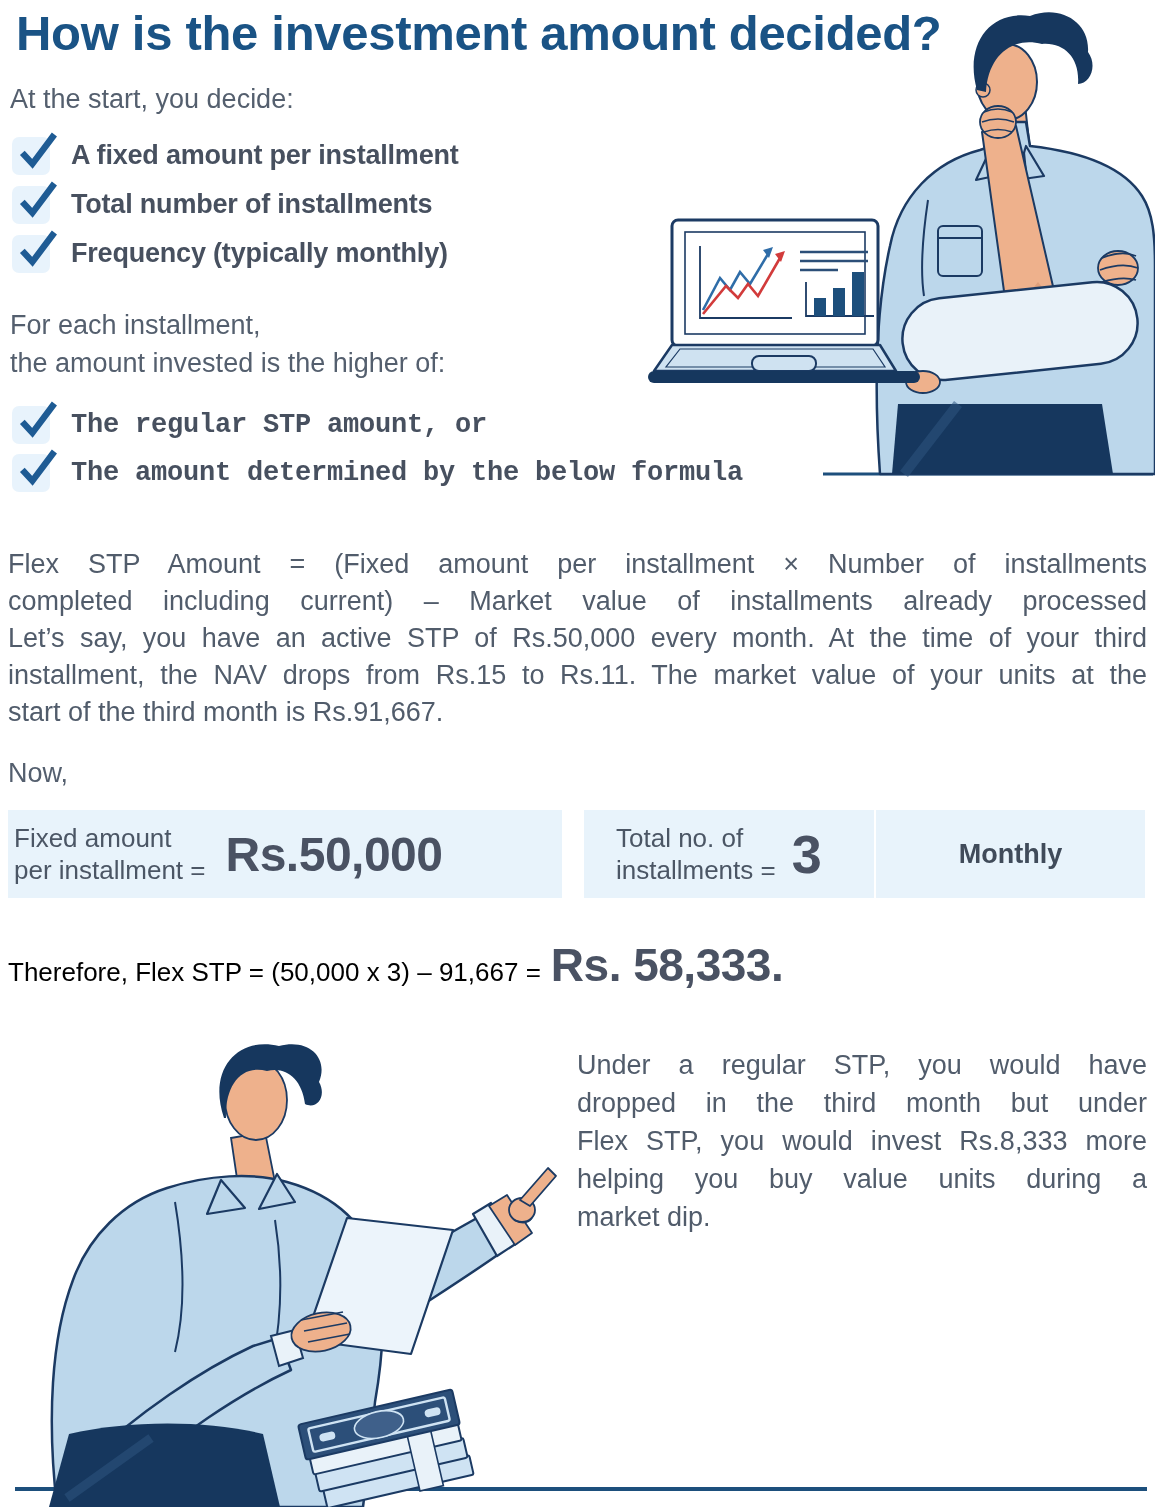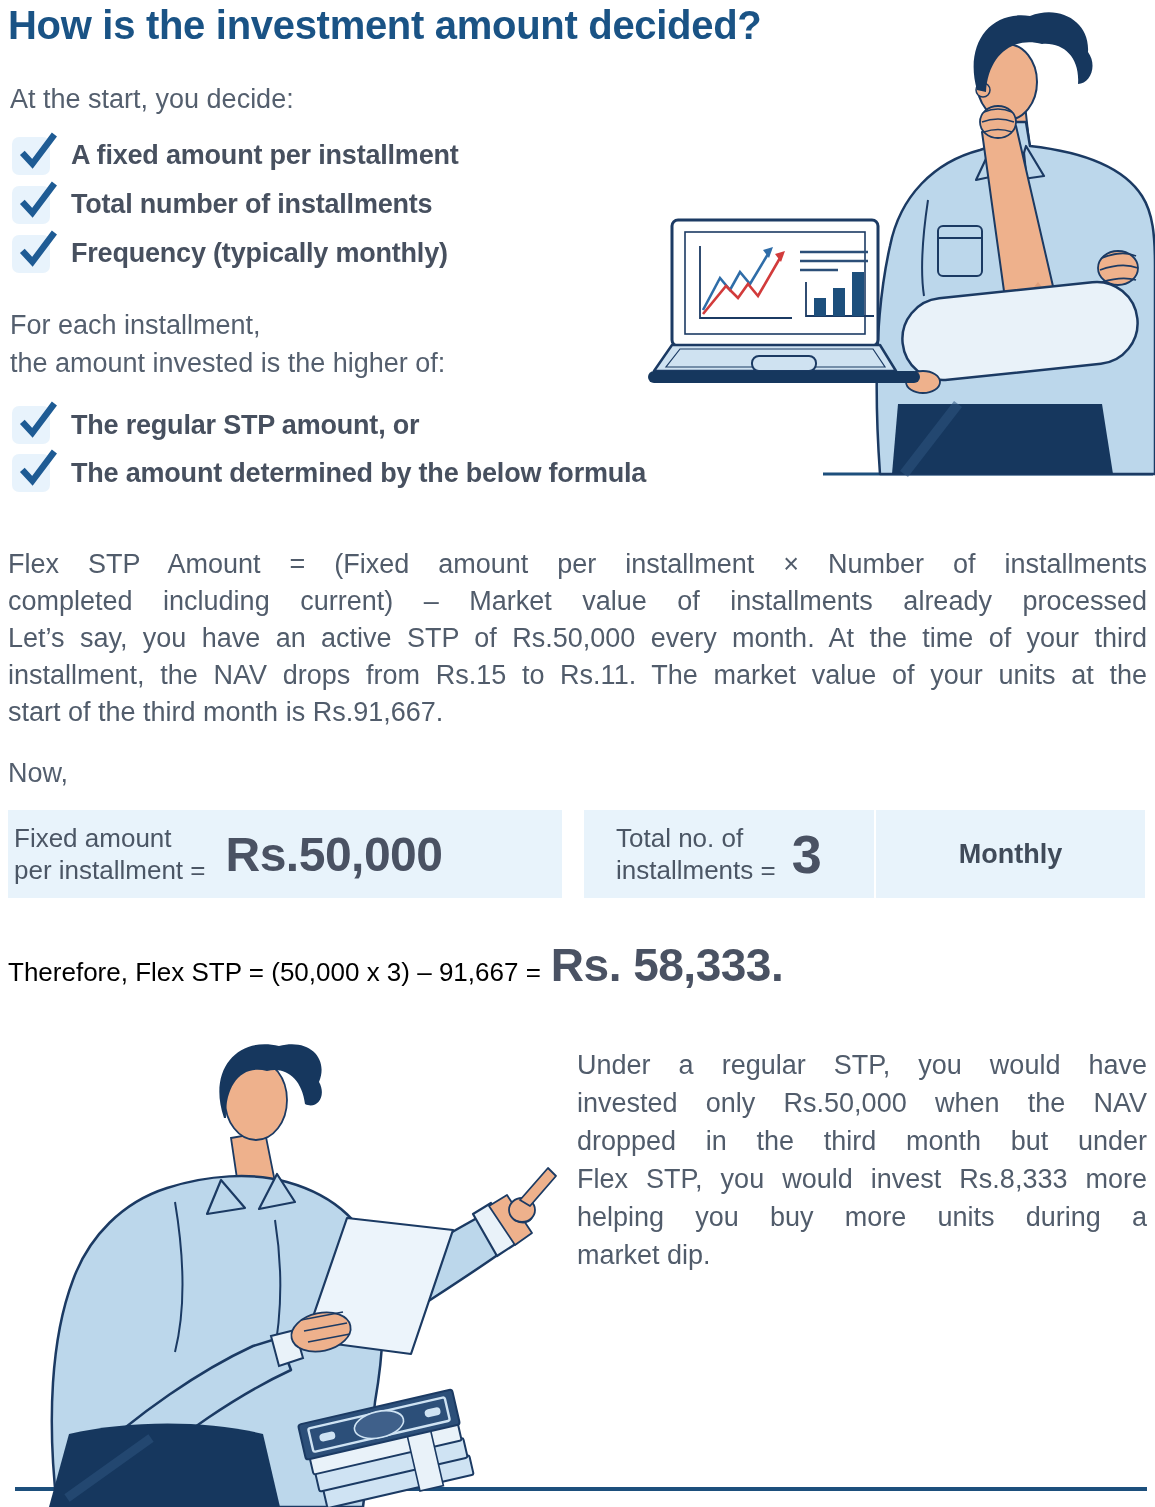--- a/index.html
+++ b/index.html
@@ -2,30 +2,30 @@
 <html><head>
 <meta charset="utf-8">
 <style>
   html,body{margin:0;padding:0;background:#ffffff;}
   .page{
     position:relative;width:1155px;height:1507px;background:#ffffff;
     font-family:"Liberation Sans",sans-serif;overflow:hidden;
   }
   
   .title{
-    position:absolute;left:8px;top:2px;margin:0;
-    font-size:40px;line-height:46px;font-weight:800;color:#1a5385;letter-spacing:-.3px;
+    position:absolute;left:8px;top:2px;margin:8px;
+    font-size:49px;line-height:46px;font-weight:800;color:#1a5385;letter-spacing:-.3px;
   }
   .intro{
     position:absolute;left:10px;top:84px;margin:0;
     font-size:27px;color:#545f6e;text-align:right;
   }
   .checklist{list-style:none;margin:0;padding:0;position:absolute;left:12px;}
   .checklist-1{top:131px;}
-  .checklist-2{top:401px;}
+  .checklist-2{top:401px;font-family:Liberation Mono, monospace;}
   .checklist li{display:flex;align-items:center;height:49px;}
   .checklist-2 li{height:48px;}
   .chip{
     position:relative;width:38px;height:38px;flex:0 0 38px;
     background:#e8f3fc;border-radius:7px;margin-right:21px;
   }
   .chip svg{position:absolute;left:3px;top:-8px;width:44px;height:44px;overflow:visible;}
   .check-text{font-size:27px;font-weight:700;color:#47505f;letter-spacing:-.2px;}
   .each-para{
     position:absolute;left:10px;top:306px;margin:0;
@@ -210,24 +210,23 @@
     <span class="box-title">Monthly</span>
   </div>
 
   <div class="therefore">
     <span class="t-prefix">Therefore, Flex STP = (50,000 x 3) – 91,667 =</span>
     <span class="t-value">Rs. 58,333.</span>
   </div>
 
   <p class="para closing-para">
     <span class="jline">Under a regular STP, you would have</span>
-    <span class="jline">invested only Rs.50,000 when the NAV</span>
     <span class="jline">dropped in the third month but under</span>
     <span class="jline">Flex STP, you would invest Rs.8,333 more</span>
-    <span class="jline">helping you buy more units during a</span>
+    <span class="jline">helping you buy value units during a</span>
     <span class="jline last">market dip.</span>
   </p>
 
   <div class="bottom-rule"></div>
 
   <div class="illustration-bottom">
     <svg viewBox="0 0 535 467" width="535" height="467">
       <g>
 
         <path d="M320,262 C372,222 420,196 452,178 L474,214 C440,238 392,268 348,298 Z" fill="#bcd7eb" stroke="#1b3a63" stroke-width="2.5" stroke-linejoin="round"></path>

